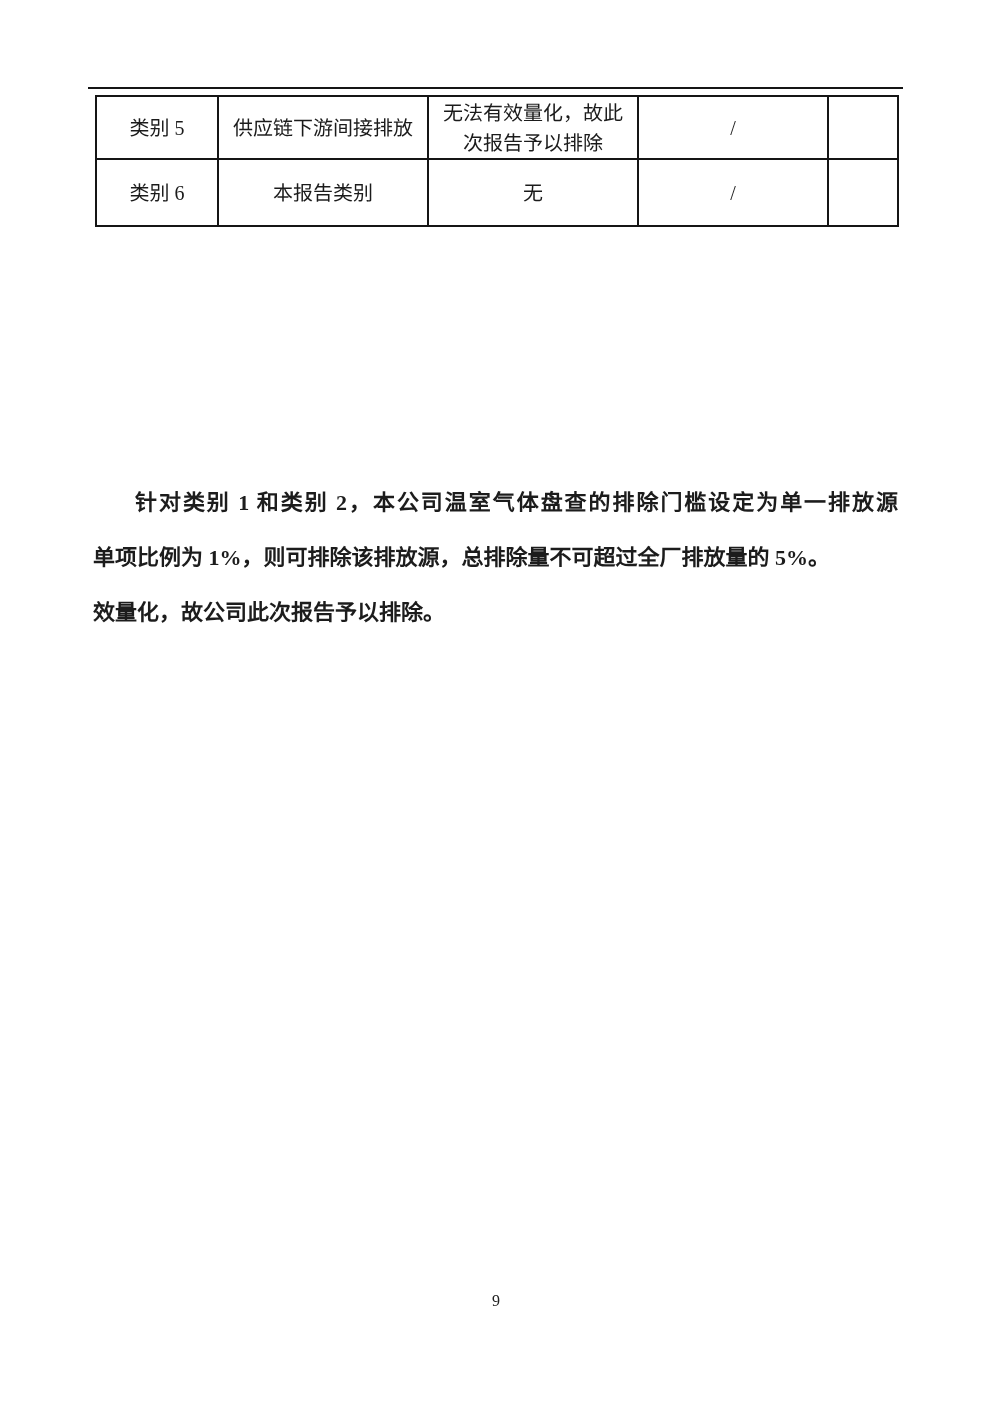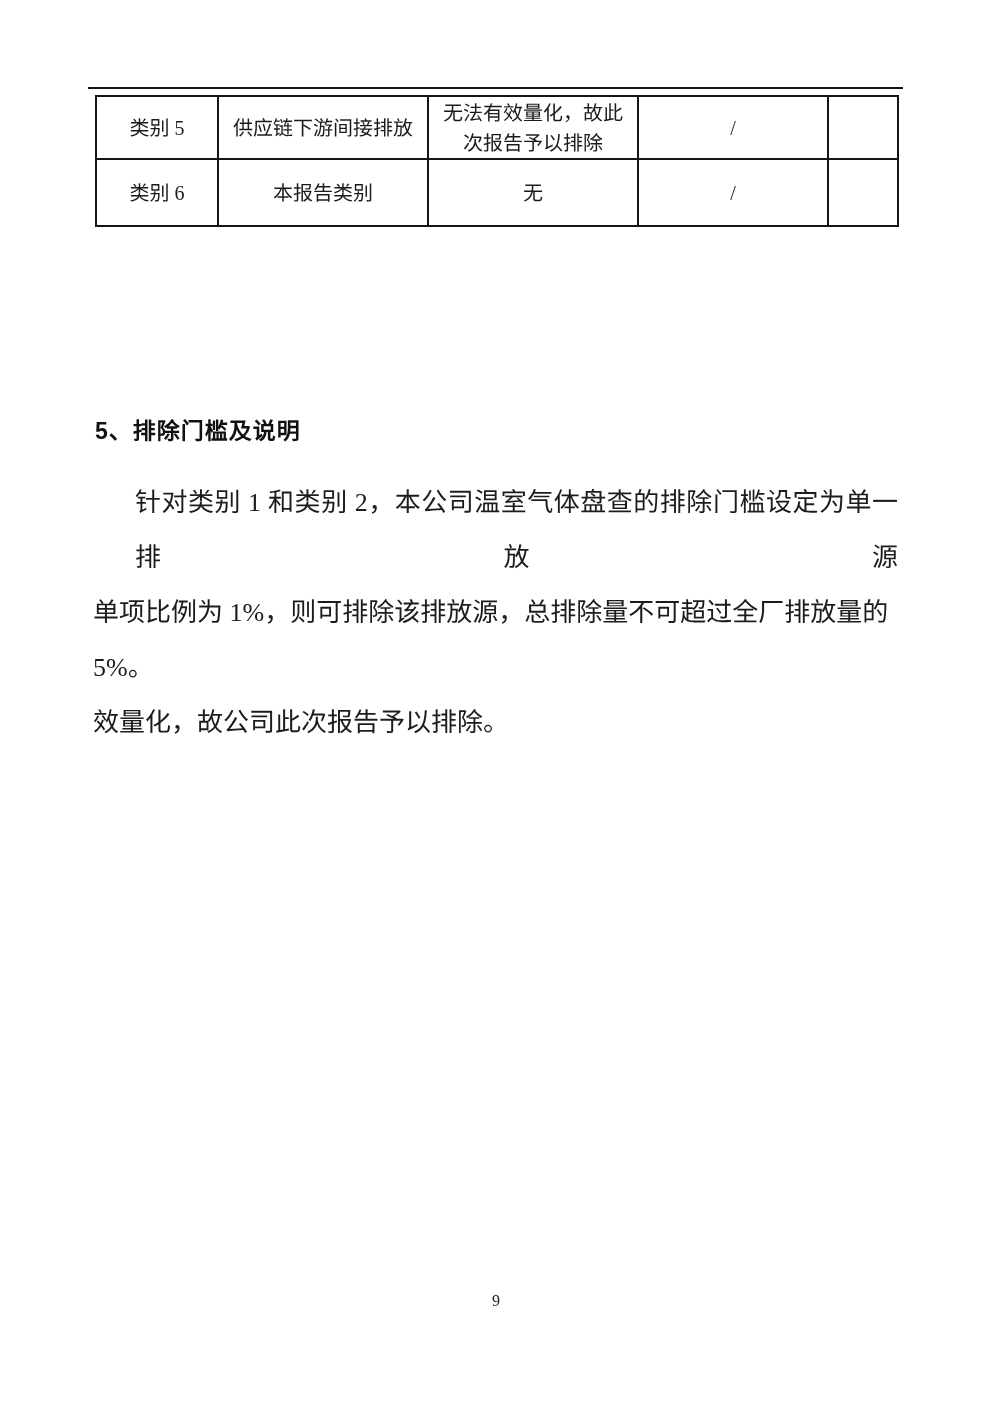--- a/index.html
+++ b/index.html
@@ -58,23 +58,24 @@
     line-height: 32px;
     color: #111111;
     letter-spacing: 1px;
   }
 
   .body-text {
     position: absolute;
     left: 93px;
     top: 475px;
     width: 805px;
-    font-size: 26px;
+    font-size: 22px;
     line-height: 55px;
     color: #1c1c1c;
+    font-weight: bold;
   }
   .para-line { white-space: normal; }
   .para-line.indent { padding-left: 42px; }
   .para-line.fill {
     text-align: justify;
     text-align-last: justify;
     text-justify: inter-character;
   }
 
   .page-number {
@@ -137,21 +138,20 @@
         <td>
             <div class="cell-line value-slash">/</div>
           </td>
         <td>
             <div class="cell-line"></div>
           </td>
       </tr>
     </tbody>
   </table>
 
-  <div class="section-heading">5、排除门槛及说明</div>
 
   <div class="body-text">
     <div class="para-line indent fill">针对类别 1 和类别 2，本公司温室气体盘查的排除门槛设定为单一排放源</div>
     <div class="para-line">单项比例为 1%，则可排除该排放源，总排除量不可超过全厂排放量的 5%。</div>
     <div class="para-line">效量化，故公司此次报告予以排除。</div>
   </div>
 
   <div class="page-number">9</div>
 
 </div>

